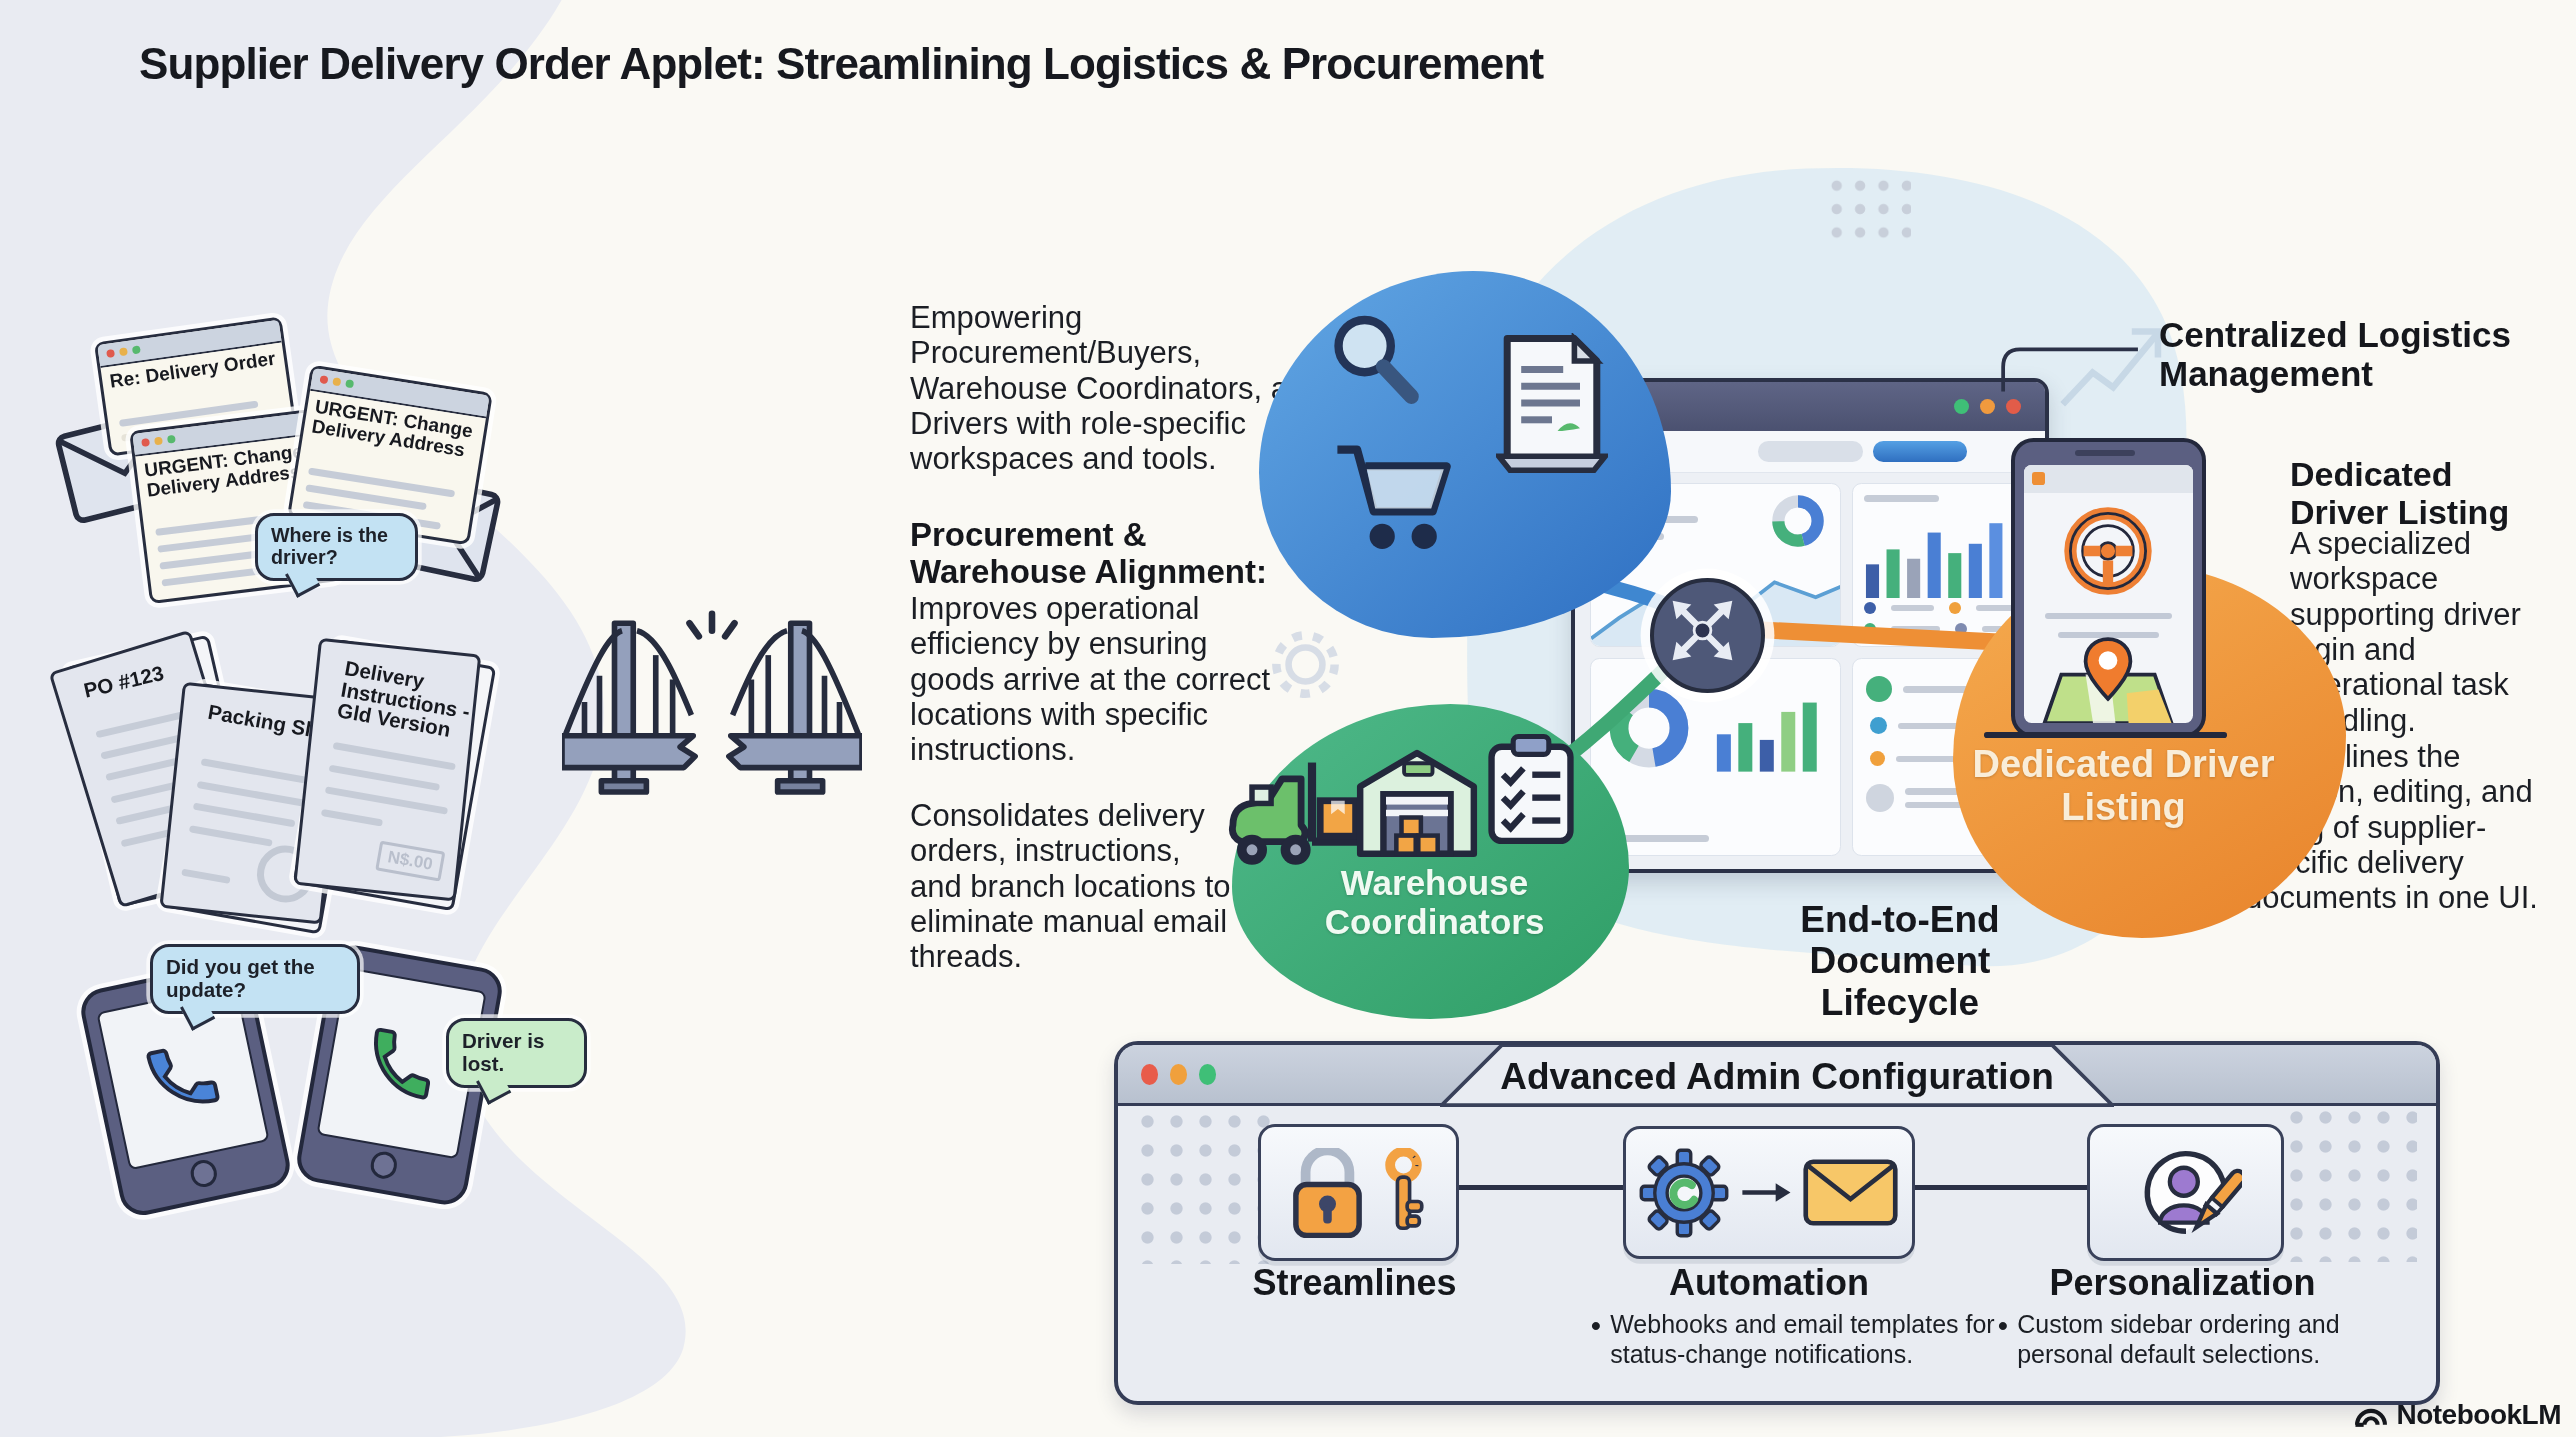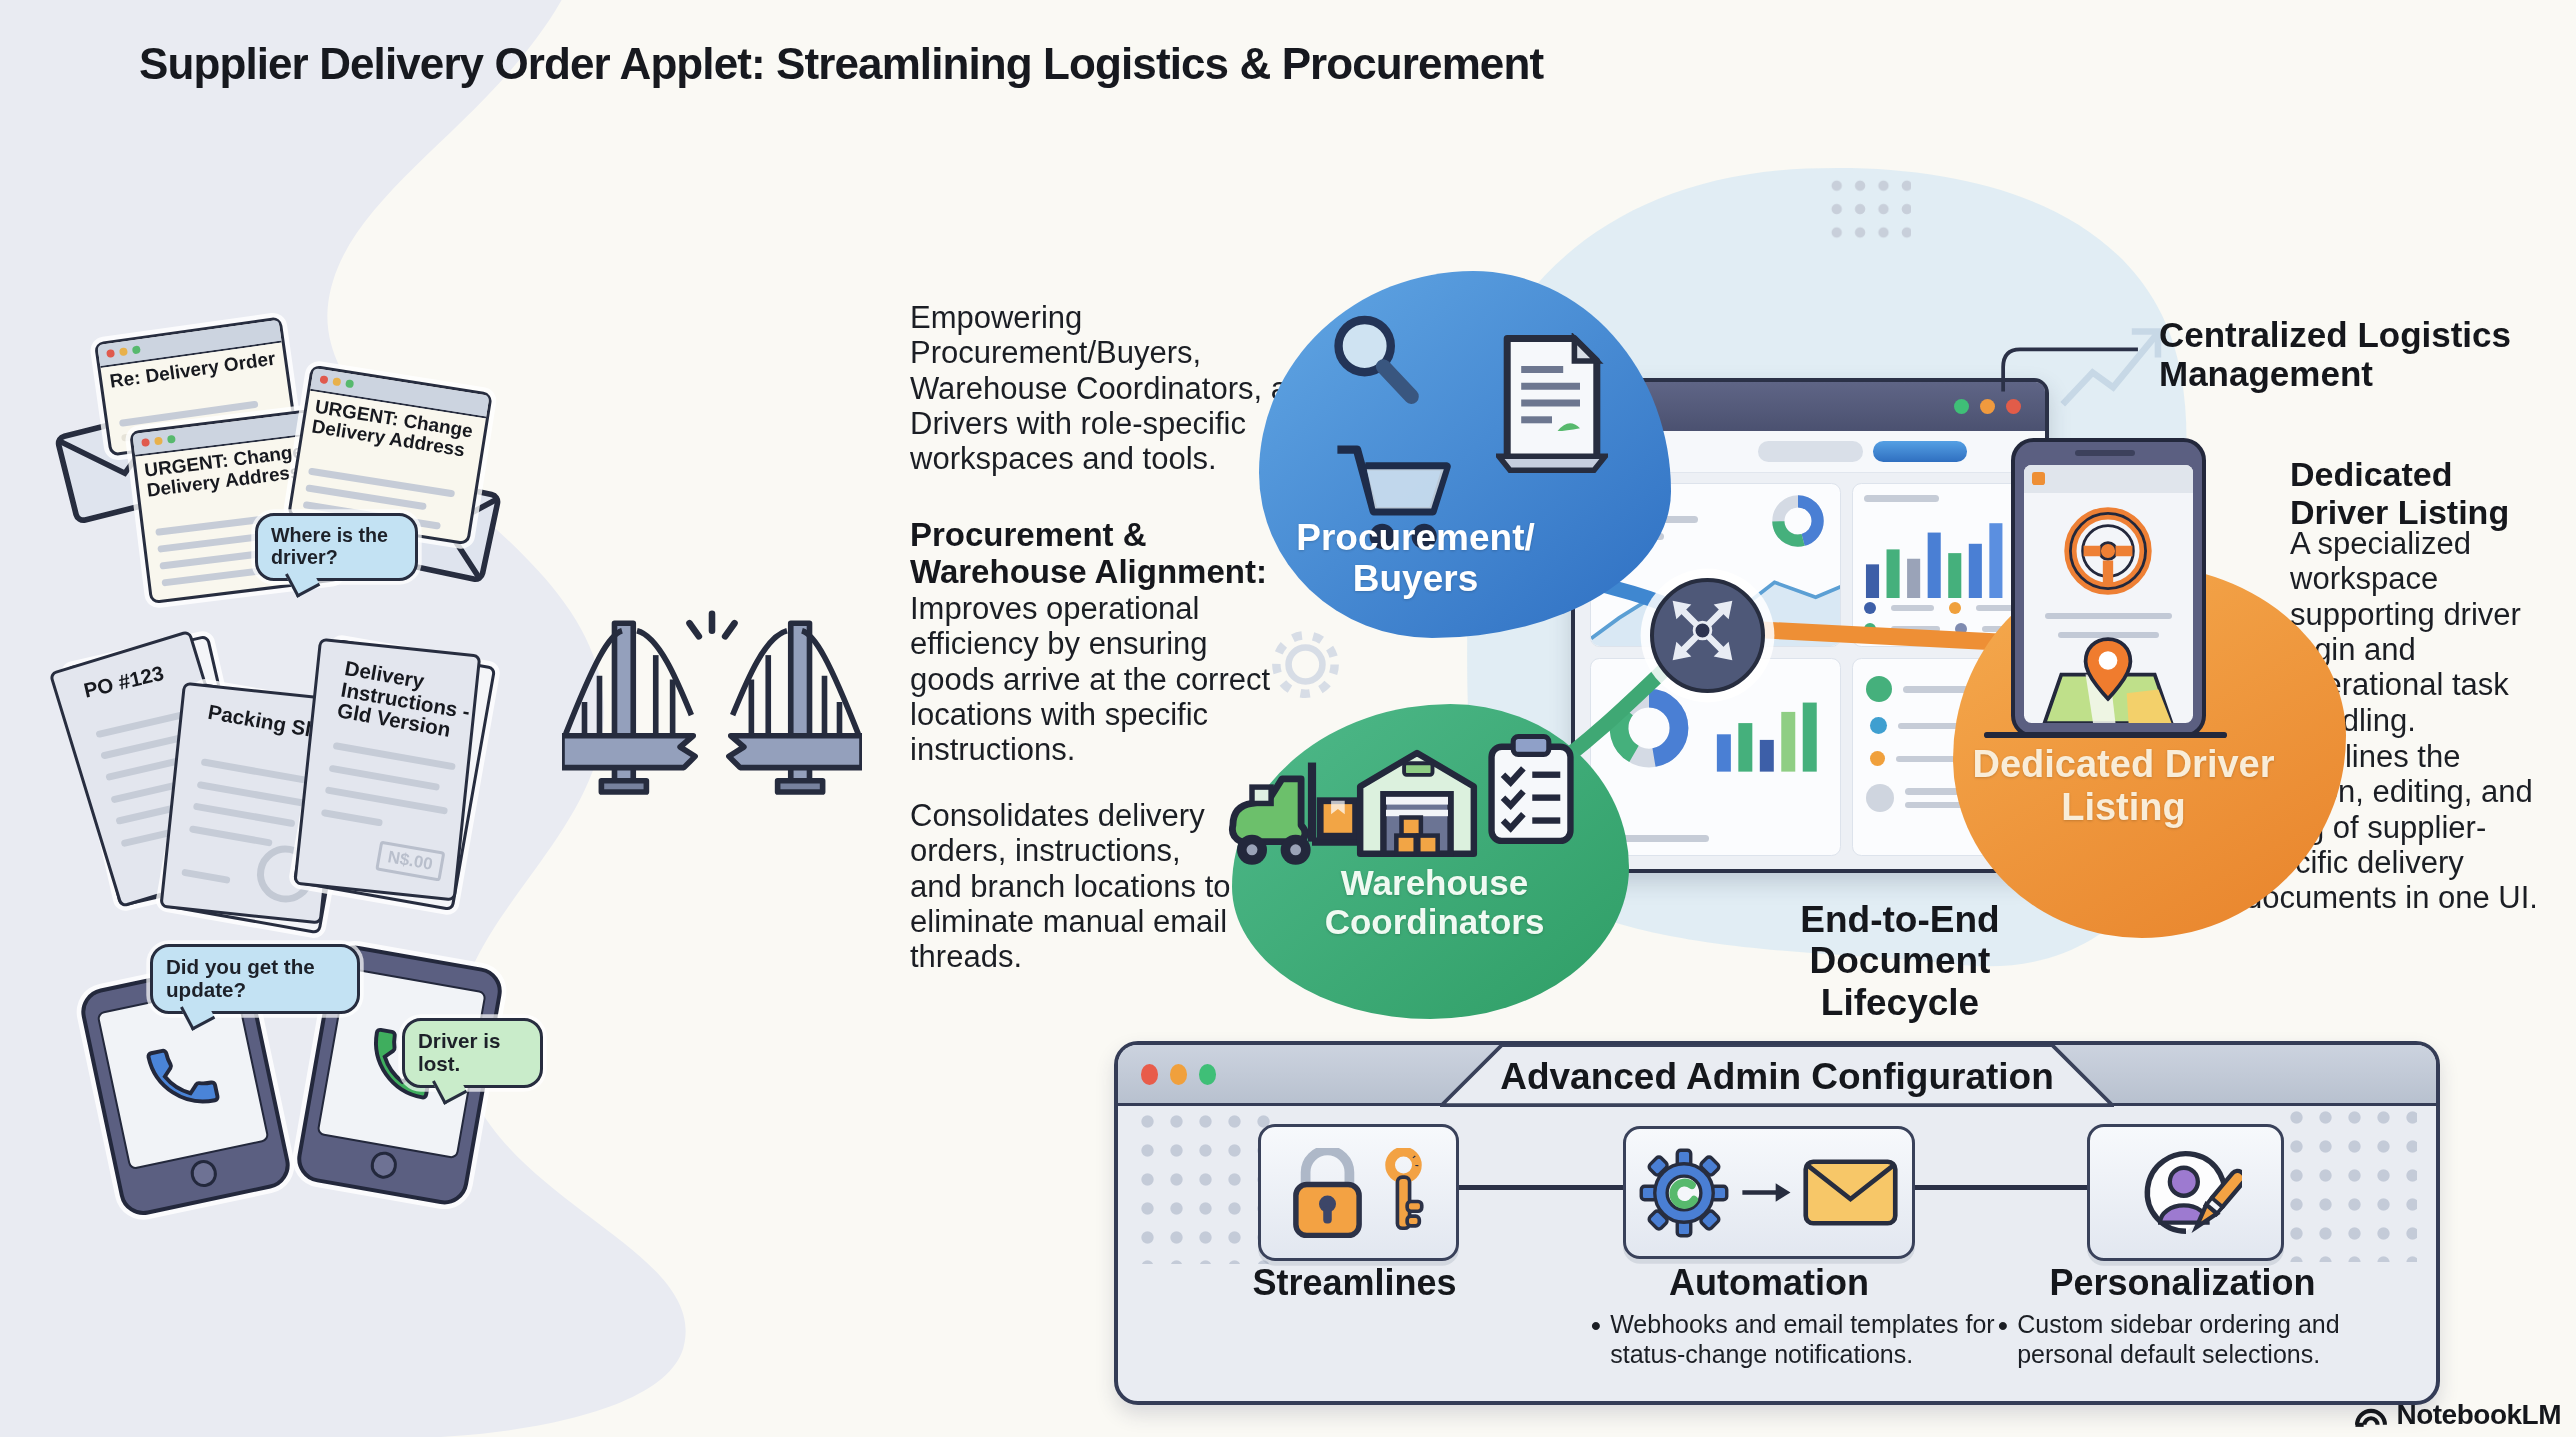--- a/index.html
+++ b/index.html
@@ -219,21 +219,21 @@
 
   <div class="phone" style="left:313px;top:955px;width:165px;height:232px;transform:rotate(10deg);">
     <div class="pscr">
       <svg width="79" height="79" viewBox="0 0 24 24">
         <path d="M6.62 10.79c1.44 2.83 3.76 5.14 6.59 6.59l2.2-2.21c.27-.27.67-.36 1.02-.24 1.12.37 2.33.57 3.57.57.55 0 1 .45 1 1V20c0 .55-.45 1-1 1-9.39 0-17-7.61-17-17 0-.55.45-1 1-1h3.5c.55 0 1 .45 1 1 0 1.25.2 2.45.57 3.57.11.35.03.74-.25 1.02l-2.2 2.2z" fill="#3fae5e" stroke="#23283c" stroke-width="1.2"></path>
       </svg>
     </div>
     <div class="phome"></div>
   </div>
 
-  <div class="bub bgreen" style="left:402px;top:1018px;width:109px;font-size:20.6px;">
+  <div class="bub bgreen" style="left:446px;top:1018px;width:109px;font-size:20.6px;">
     <span>Driver is lost.</span>
   </div>
 
   <svg class="abs" style="left:562px;top:597px;z-index:3;" width="300" height="225" viewBox="0 0 320 240">
     <g stroke="#262c3e" stroke-width="6" fill="#94a0bc" stroke-linejoin="round">
       <rect x="56" y="28" width="20" height="168"></rect>
       <polygon points="0,148 140,148 126,160 142,170 130,182 0,182"></polygon>
       <rect x="42" y="196" width="48" height="12" fill="#77829e"></rect>
       <path d="M4,146 C34,70 50,40 64,36" fill="none"></path>
       <path d="M80,36 C104,42 124,92 138,126" fill="none"></path>
@@ -400,24 +400,20 @@
       </g>
     <path d="M44,70 q8,-10 16,-2 q-10,2 -16,2" fill="#57b96d"></path>
     <path d="M2,88 L78,88 L70,98 L10,98 Z" fill="#c6cede" stroke="#272d3f" stroke-width="4"></path>
   </svg>
   <svg class="abs" style="left:1329px;top:438px;z-index:5;" width="140" height="124" viewBox="0 0 100 88">
     <path d="M6,8 L20,8 L32,52 L74,52 L84,20 L26,20" fill="none" stroke="#1e2c4a" stroke-width="6" stroke-linejoin="round"></path>
     <polygon points="27,22 82,22 73,50 33,50" fill="#d6e4f0" opacity="0.85"></polygon>
     <circle cx="38" cy="70" r="9" fill="#1e2c4a"></circle>
       <circle cx="68" cy="70" r="9" fill="#1e2c4a"></circle>
   </svg>
-  <div class="bloblab" style="left:1294px;top:517px;width:243px;font-size:37px;color:#ffffff;">
-    <div>Procurement/</div>
-    <div>Buyers</div>
-  </div>
 
   <div class="blob" style="left:1232px;top:704px;width:397px;height:315px;background:linear-gradient(140deg,#4fb98a,#2f9e66);
               border-radius:55% 45% 50% 50% / 58% 52% 48% 42%;"></div>
   <svg class="abs" style="left:1222px;top:754px;z-index:5;" width="150" height="118" viewBox="0 0 110 86">
     <path d="M8,52 q0,-14 14,-16 l12,-2 10,-16 14,0 0,34 q6,6 0,12 l-44,0 q-8,-4 -6,-12 Z" fill="#6cc06b" stroke="#23283c" stroke-width="5" stroke-linejoin="round"></path>
     <rect x="22" y="24" width="14" height="12" fill="#dff0e2" stroke="#23283c" stroke-width="4"></rect>
     <line x1="66" y1="6" x2="66" y2="64" stroke="#23283c" stroke-width="6"></line>
     <path d="M66,64 L102,64" stroke="#23283c" stroke-width="6"></path>
     <rect x="72" y="34" width="26" height="26" fill="#f2a545" stroke="#23283c" stroke-width="5"></rect>
     <path d="M80,34 L80,44 L85,40 L90,44 L90,34" fill="#fff" opacity=".7"></path>

